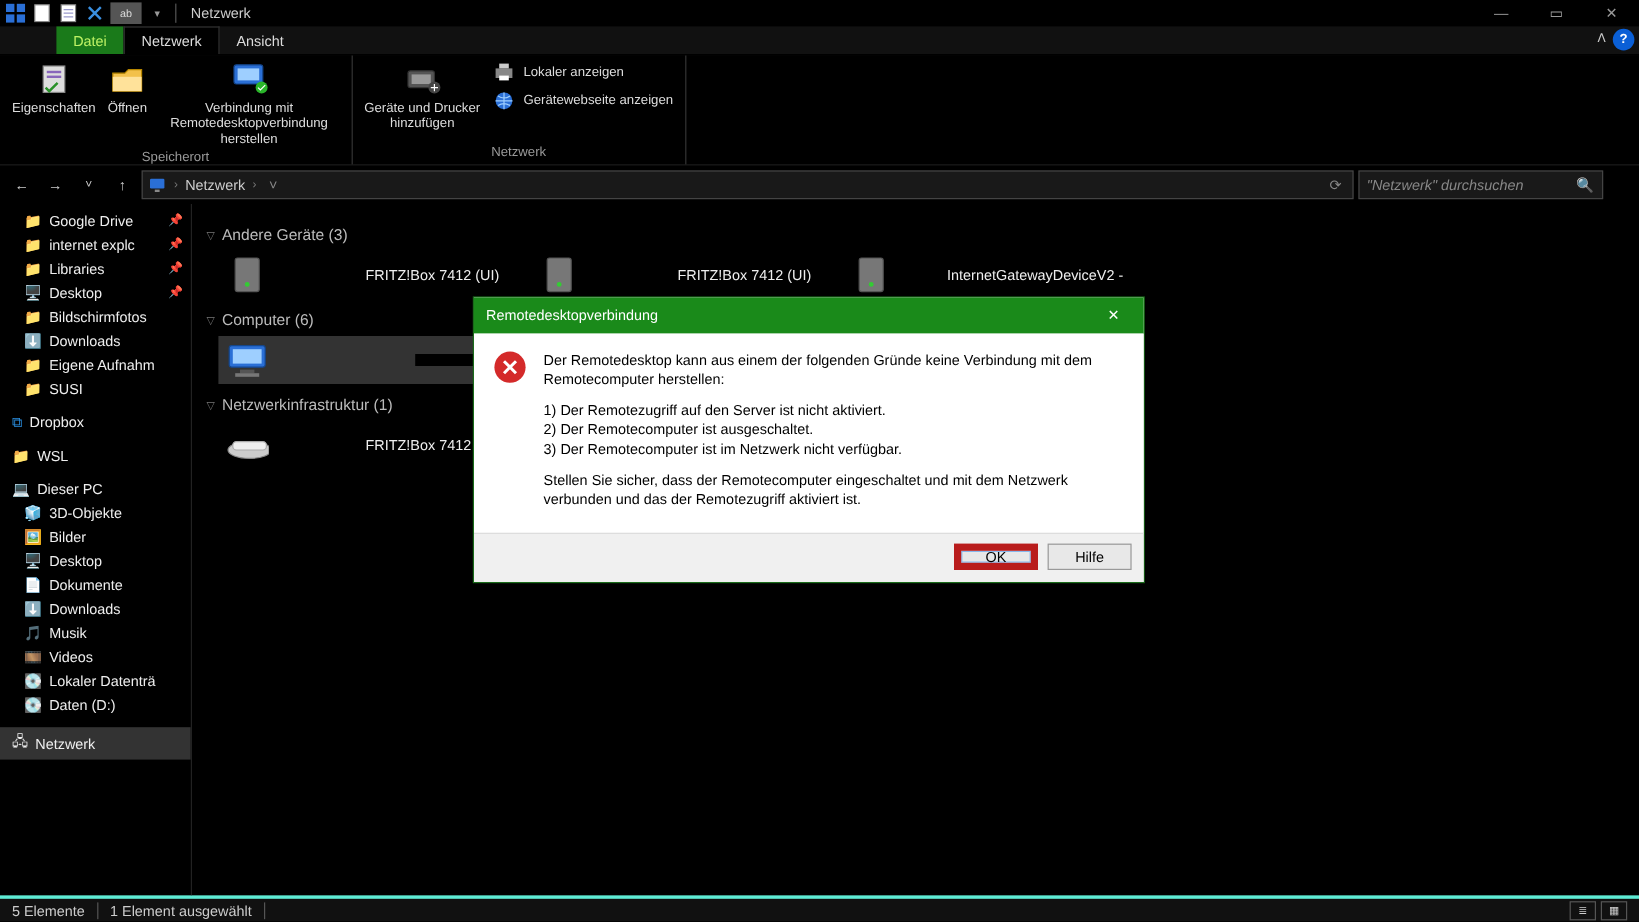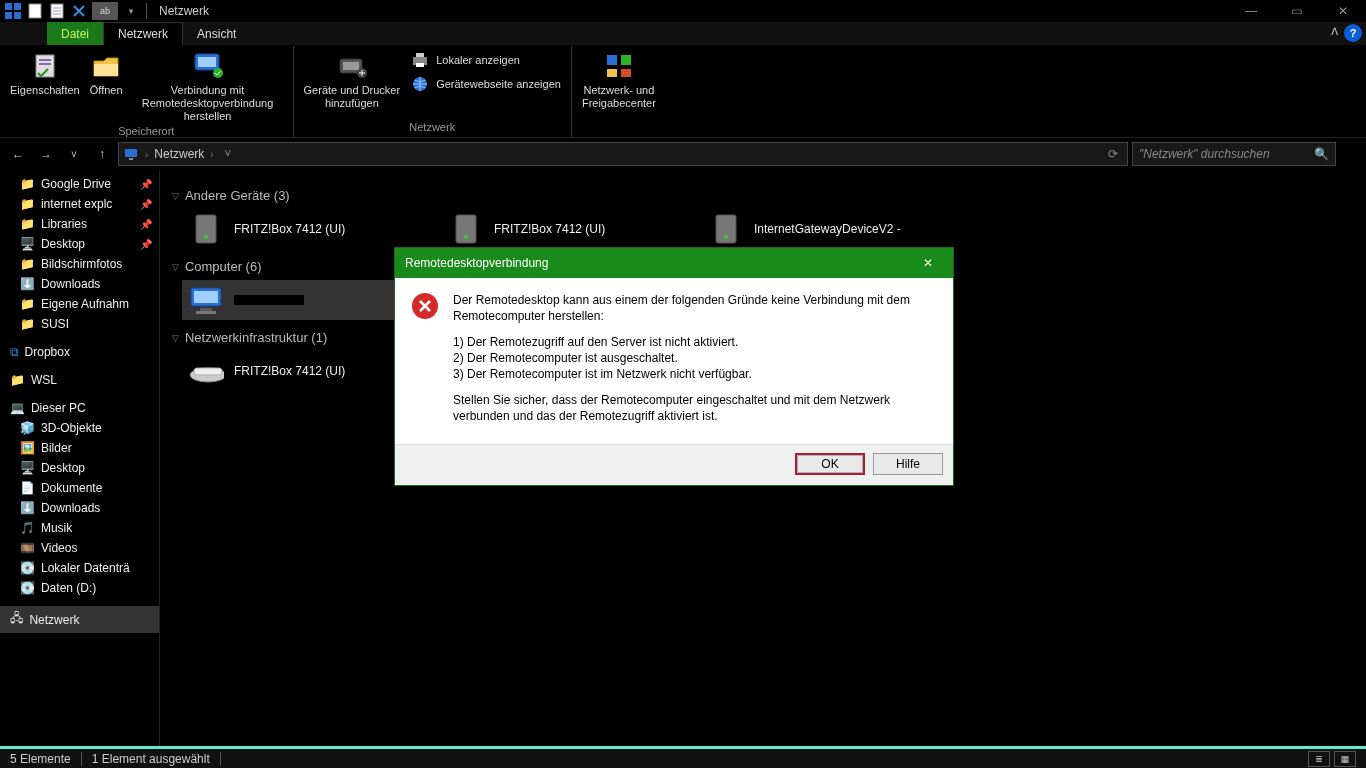--- a/index.html
+++ b/index.html
@@ -43,39 +43,39 @@
   .body { display:flex; height:576px; background:#000;}
   .tree { width:160px; background:#000; overflow:hidden; padding-top:4px; border-right:1px solid #222;}
   .tree .item { display:flex; align-items:center; gap:6px; padding:3px 6px 3px 20px; font-size:12px; color:#eee; white-space:nowrap;}
   .tree .item.sel { background:#333; }
   .tree .item .pin { margin-left:auto; color:#888; font-size:10px;}
   .tree .spacer { height:8px; }
   .content { flex:1; background:#000; padding:8px 12px; position:relative; overflow:hidden;}
   .grouphdr { display:flex; align-items:center; gap:6px; color:#bbb; font-size:13px; margin:10px 0 6px;}
   .grouphdr .arrow { color:#777; font-size:9px;}
   .itemgrid { display:flex; flex-wrap:wrap; gap:8px 20px; padding-left:10px;}
-  .netitem { width:240px; height:40px; display:flex; align-items:center; gap:10px; padding:2px 6px; font-size:12px; color:#eee;}
+  .netitem { width:240px; height:40px; display:flex; align-items:center; gap:10px; padding:2px 6px; font-size:12px; color:#eee;justify-content:space-between;}
   .netitem.sel { background:#333; }
   .netitem .nicon { width:36px; height:36px; display:flex; align-items:center; justify-content:center;}
   
   .status { height:22px; background:#111; display:flex; align-items:center; padding:0 10px; gap:10px; font-size:12px; color:#ccc; border-top:3px solid #5eead4;}
   .status .vsep { width:1px; height:14px; background:#555;}
   .status .right { margin-left:auto; display:flex; gap:4px;}
   .status .viewbtn { width:22px; height:16px; border:1px solid #555; display:flex; align-items:center; justify-content:center; font-size:9px;}
   
   .dialog { position:absolute; left:395px; top:248px; width:558px; background:#fff; color:#000; box-shadow:0 0 0 1px #1a6b1a; font-size:12px;}
   .dialog .dtitle { height:30px; background:#1a8a1a; color:#fff; display:flex; align-items:center; padding:0 10px;}
   .dialog .dclose { margin-left:auto; width:30px; height:30px; display:flex; align-items:center; justify-content:center; color:#fff;}
   .dialog .dbody { display:flex; padding:14px 16px 10px; gap:14px; background:#fff;}
   .dialog .erricon { width:28px; height:28px; flex-shrink:0;}
   .dialog .dtext { line-height:16px; color:#000;}
   .dialog .dtext p { margin-bottom:10px;}
   .dialog .dactions { display:flex; justify-content:flex-end; gap:8px; padding:8px 10px 10px; background:#f0f0f0; border-top:1px solid #ddd;}
   .dbtn { min-width:70px; height:22px; background:#e8e8e8; border:1px solid #999; display:flex; align-items:center; justify-content:center; font-size:12px;}
-  .dbtn.primary { border:2px solid #b91c1c; box-shadow:0 0 0 1px #88b8ee inset;}
+  .dbtn.primary { border:6px solid #b91c1c; box-shadow:0 0 0 1px #88b8ee inset;}
   
   svg { display:block; }
 </style>
 </head>
 <body>
 
 <div class="titlebar">
   <div class="qat">
     <div class="ic">
       <svg width="16" height="16">
@@ -193,34 +193,20 @@
               </svg>
             </div>
           <span>Gerätewebseite anzeigen</span>
         </div>
       </div>
     </div>
     <div class="name">Netzwerk</div>
   </div>
 
   <div class="group" style="border-right:none;">
-    <div class="btns">
-      <div class="bbtn">
-        <div class="ico">
-            <svg width="30" height="30">
-              <rect x="3" y="4" width="10" height="10" fill="#2a6fd6"></rect>
-              <rect x="17" y="4" width="10" height="10" fill="#2ab52a"></rect>
-              <rect x="3" y="18" width="10" height="8" fill="#f3c14b"></rect>
-              <rect x="17" y="18" width="10" height="8" fill="#d64a2a"></rect>
-            </svg>
-          </div>
-        <div class="lbl" style="white-space:pre-line;">Netzwerk- und
-Freigabecenter</div>
-      </div>
-    </div>
     <div class="name">&nbsp;</div>
   </div>
 </div>
 
 <div class="navbar">
   <div class="nbtn">←</div>
   <div class="nbtn">→</div>
   <div class="nbtn" style="font-size:10px;">˅</div>
   <div class="nbtn">↑</div>
   <div class="addrbox">

